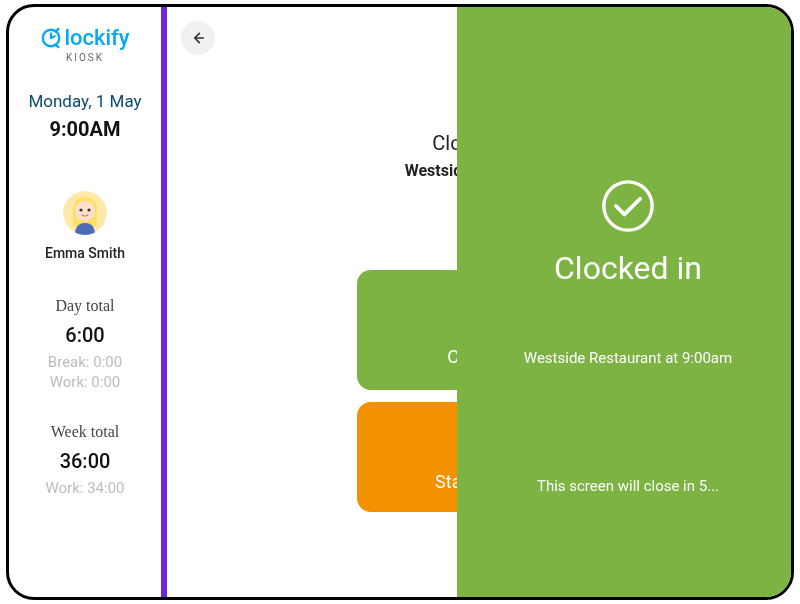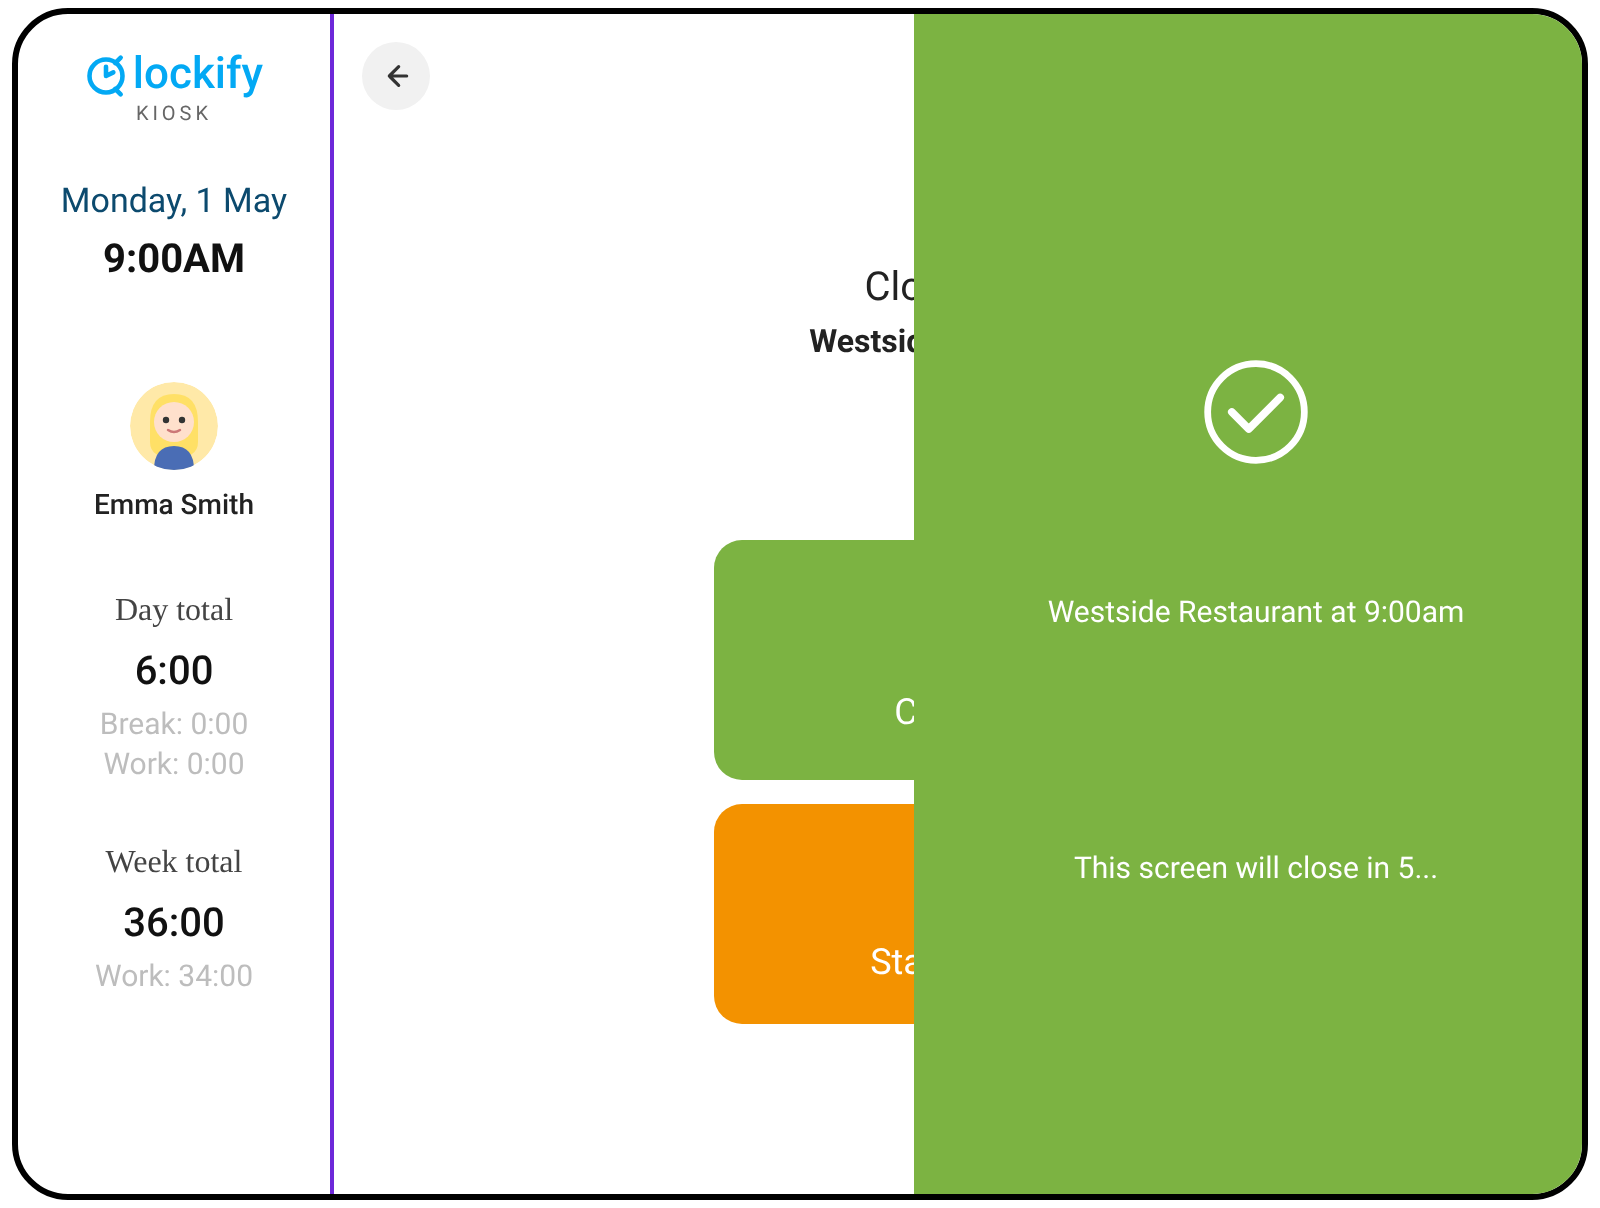--- a/index.html
+++ b/index.html
@@ -19,21 +19,21 @@
     height: 596px;
     border: 3px solid #000;
     border-radius: 28px;
     background: #fff;
     overflow: hidden;
     display: flex;
   }
   
   .sidebar {
     width: 158px;
-    border-right: 2px solid #6d28d9;
+    border-right: 6px solid #6d28d9;
     display: flex;
     flex-direction: column;
     align-items: center;
     padding-top: 18px;
   }
   .logo {
     display: flex;
     flex-direction: column;
     align-items: center;
     margin-bottom: 28px;
@@ -267,17 +267,18 @@
       </svg>
       <div class="big-btn-label">Start break</div>
     </div>
   </main>
 
   <div class="overlay">
     <svg class="overlay-check" width="58" height="58" viewBox="0 0 24 24">
       <circle cx="12" cy="12" r="10" fill="none" stroke="#fff" stroke-width="1.4"></circle>
       <path d="M7 12 L10.5 15.5 L17 9" fill="none" stroke="#fff" stroke-width="1.6" stroke-linecap="round" stroke-linejoin="round"></path>
     </svg>
+    <div class="overlay-title">Clocked in</div>
     <div class="overlay-sub">Westside Restaurant at 9:00am</div>
     <div class="overlay-close">This screen will close in 5...</div>
   </div>
 
 </div>
 
 </body></html>

